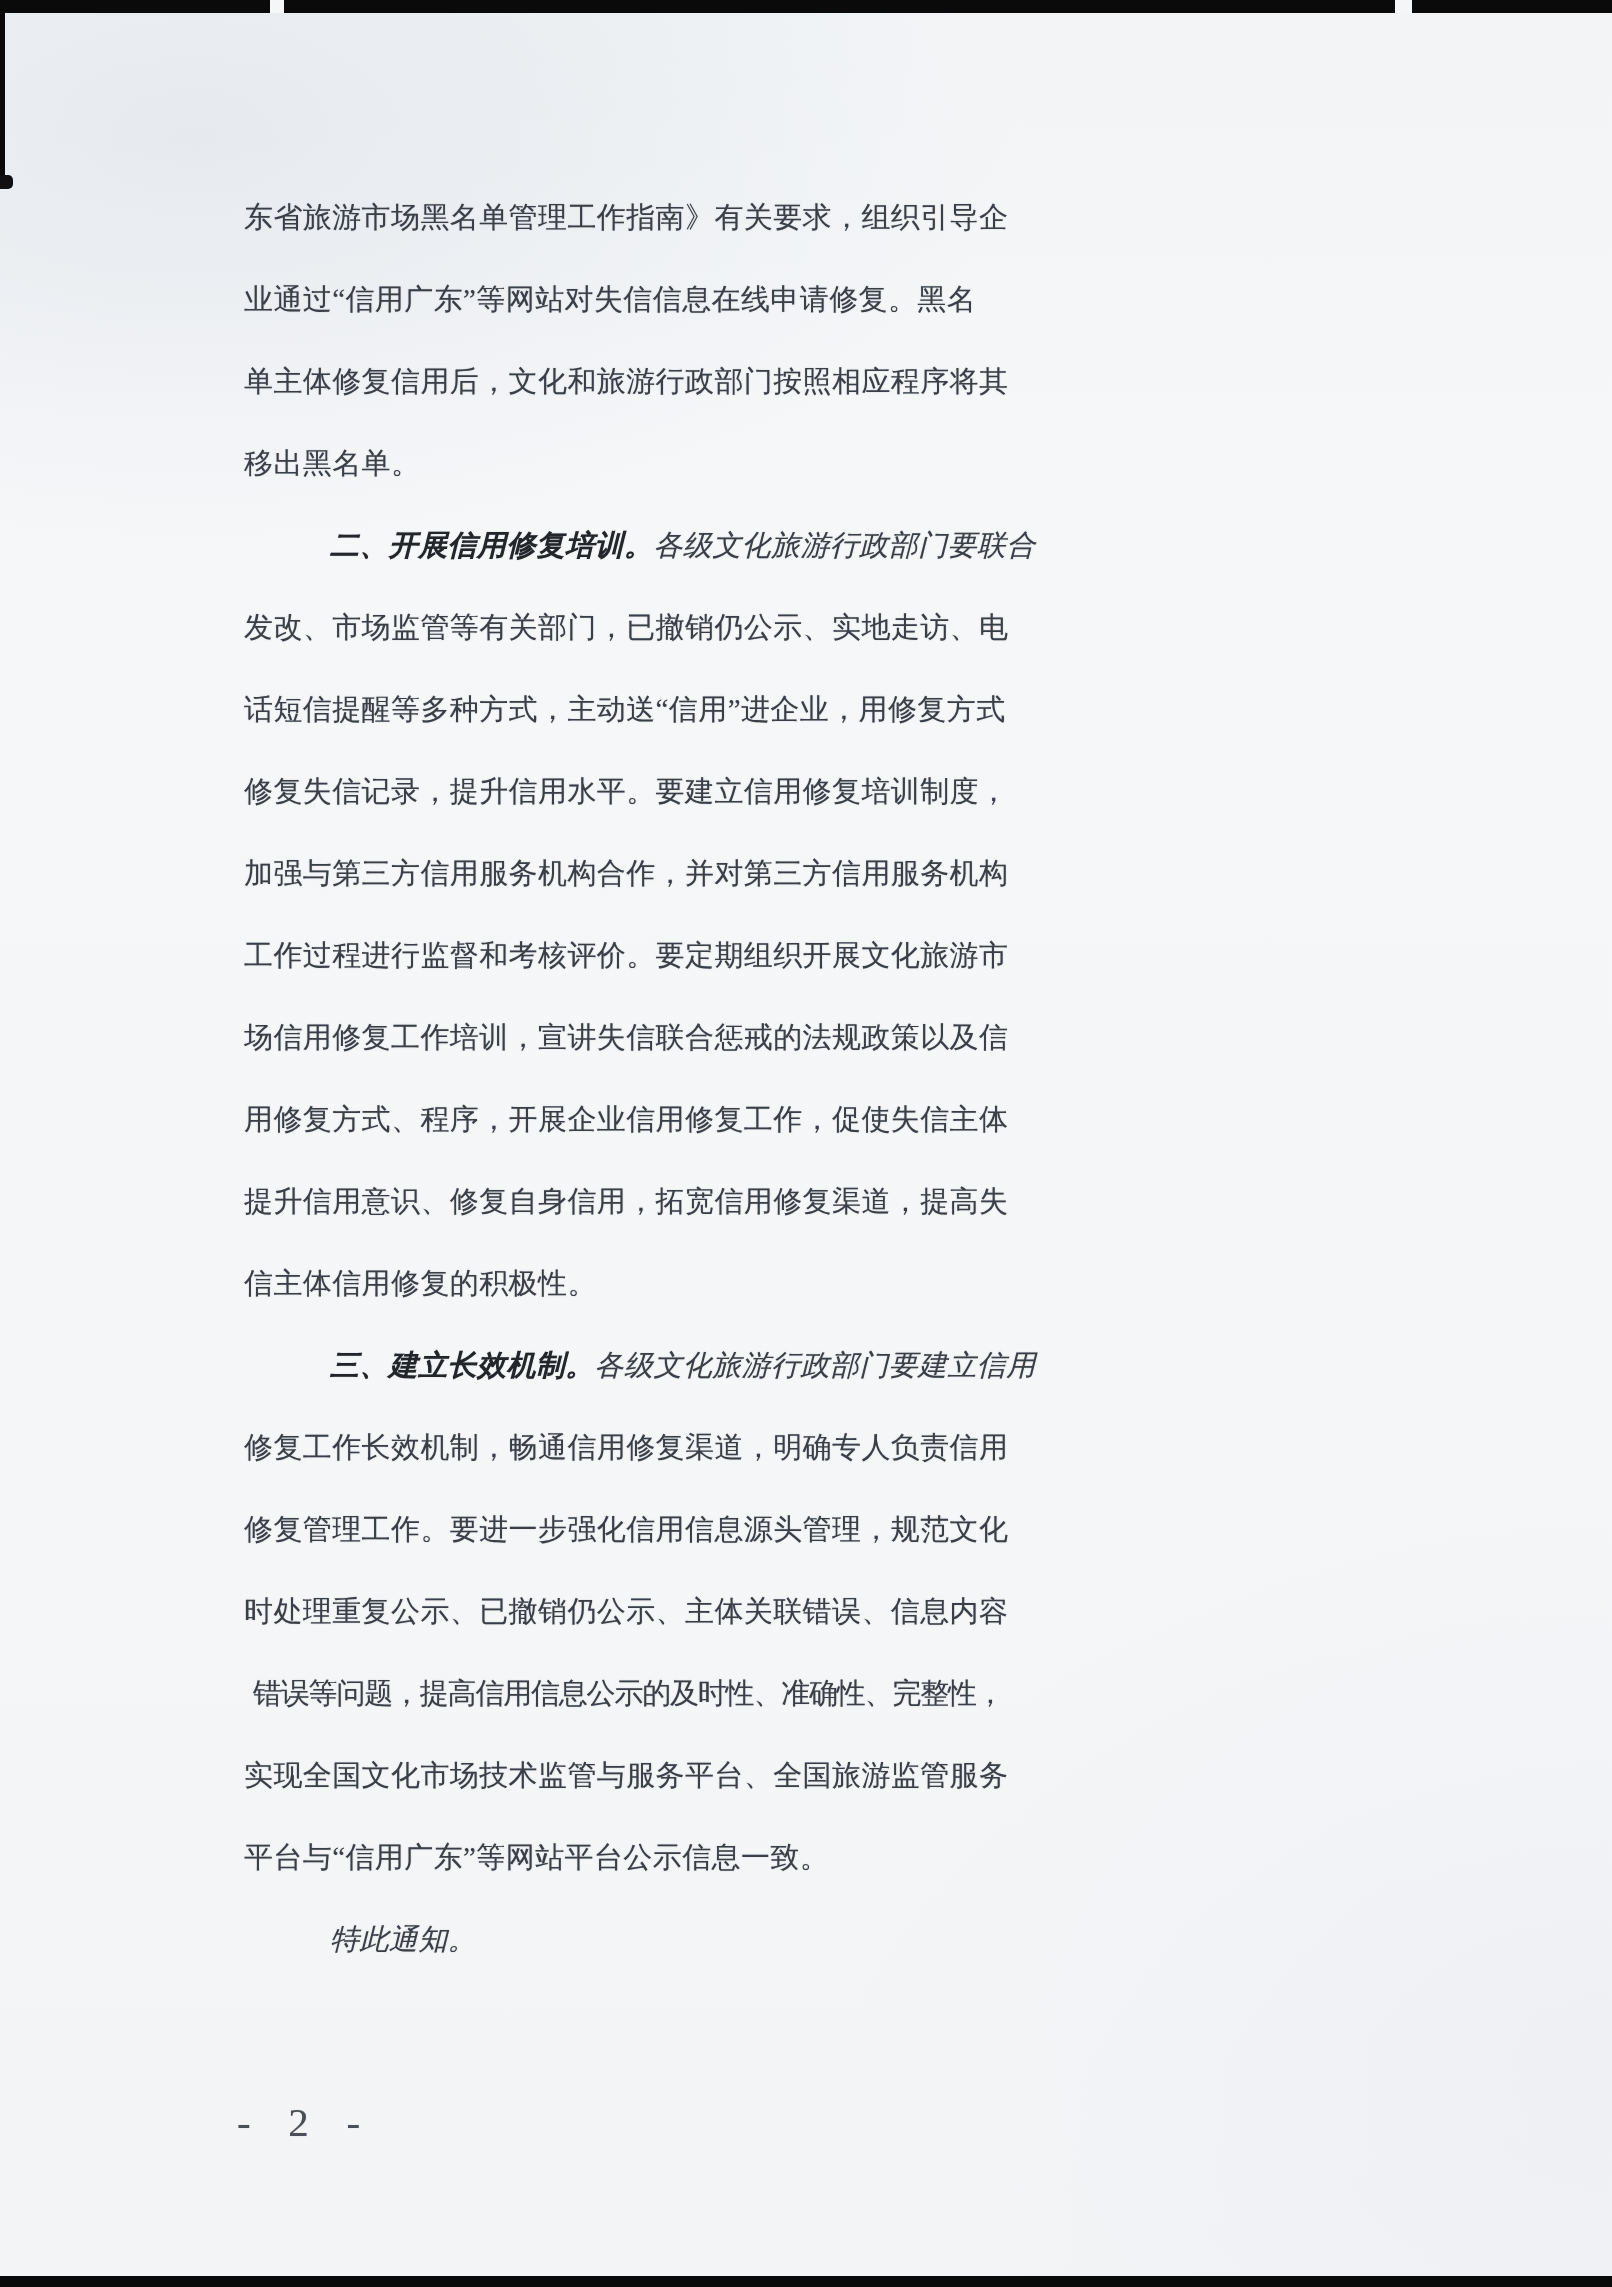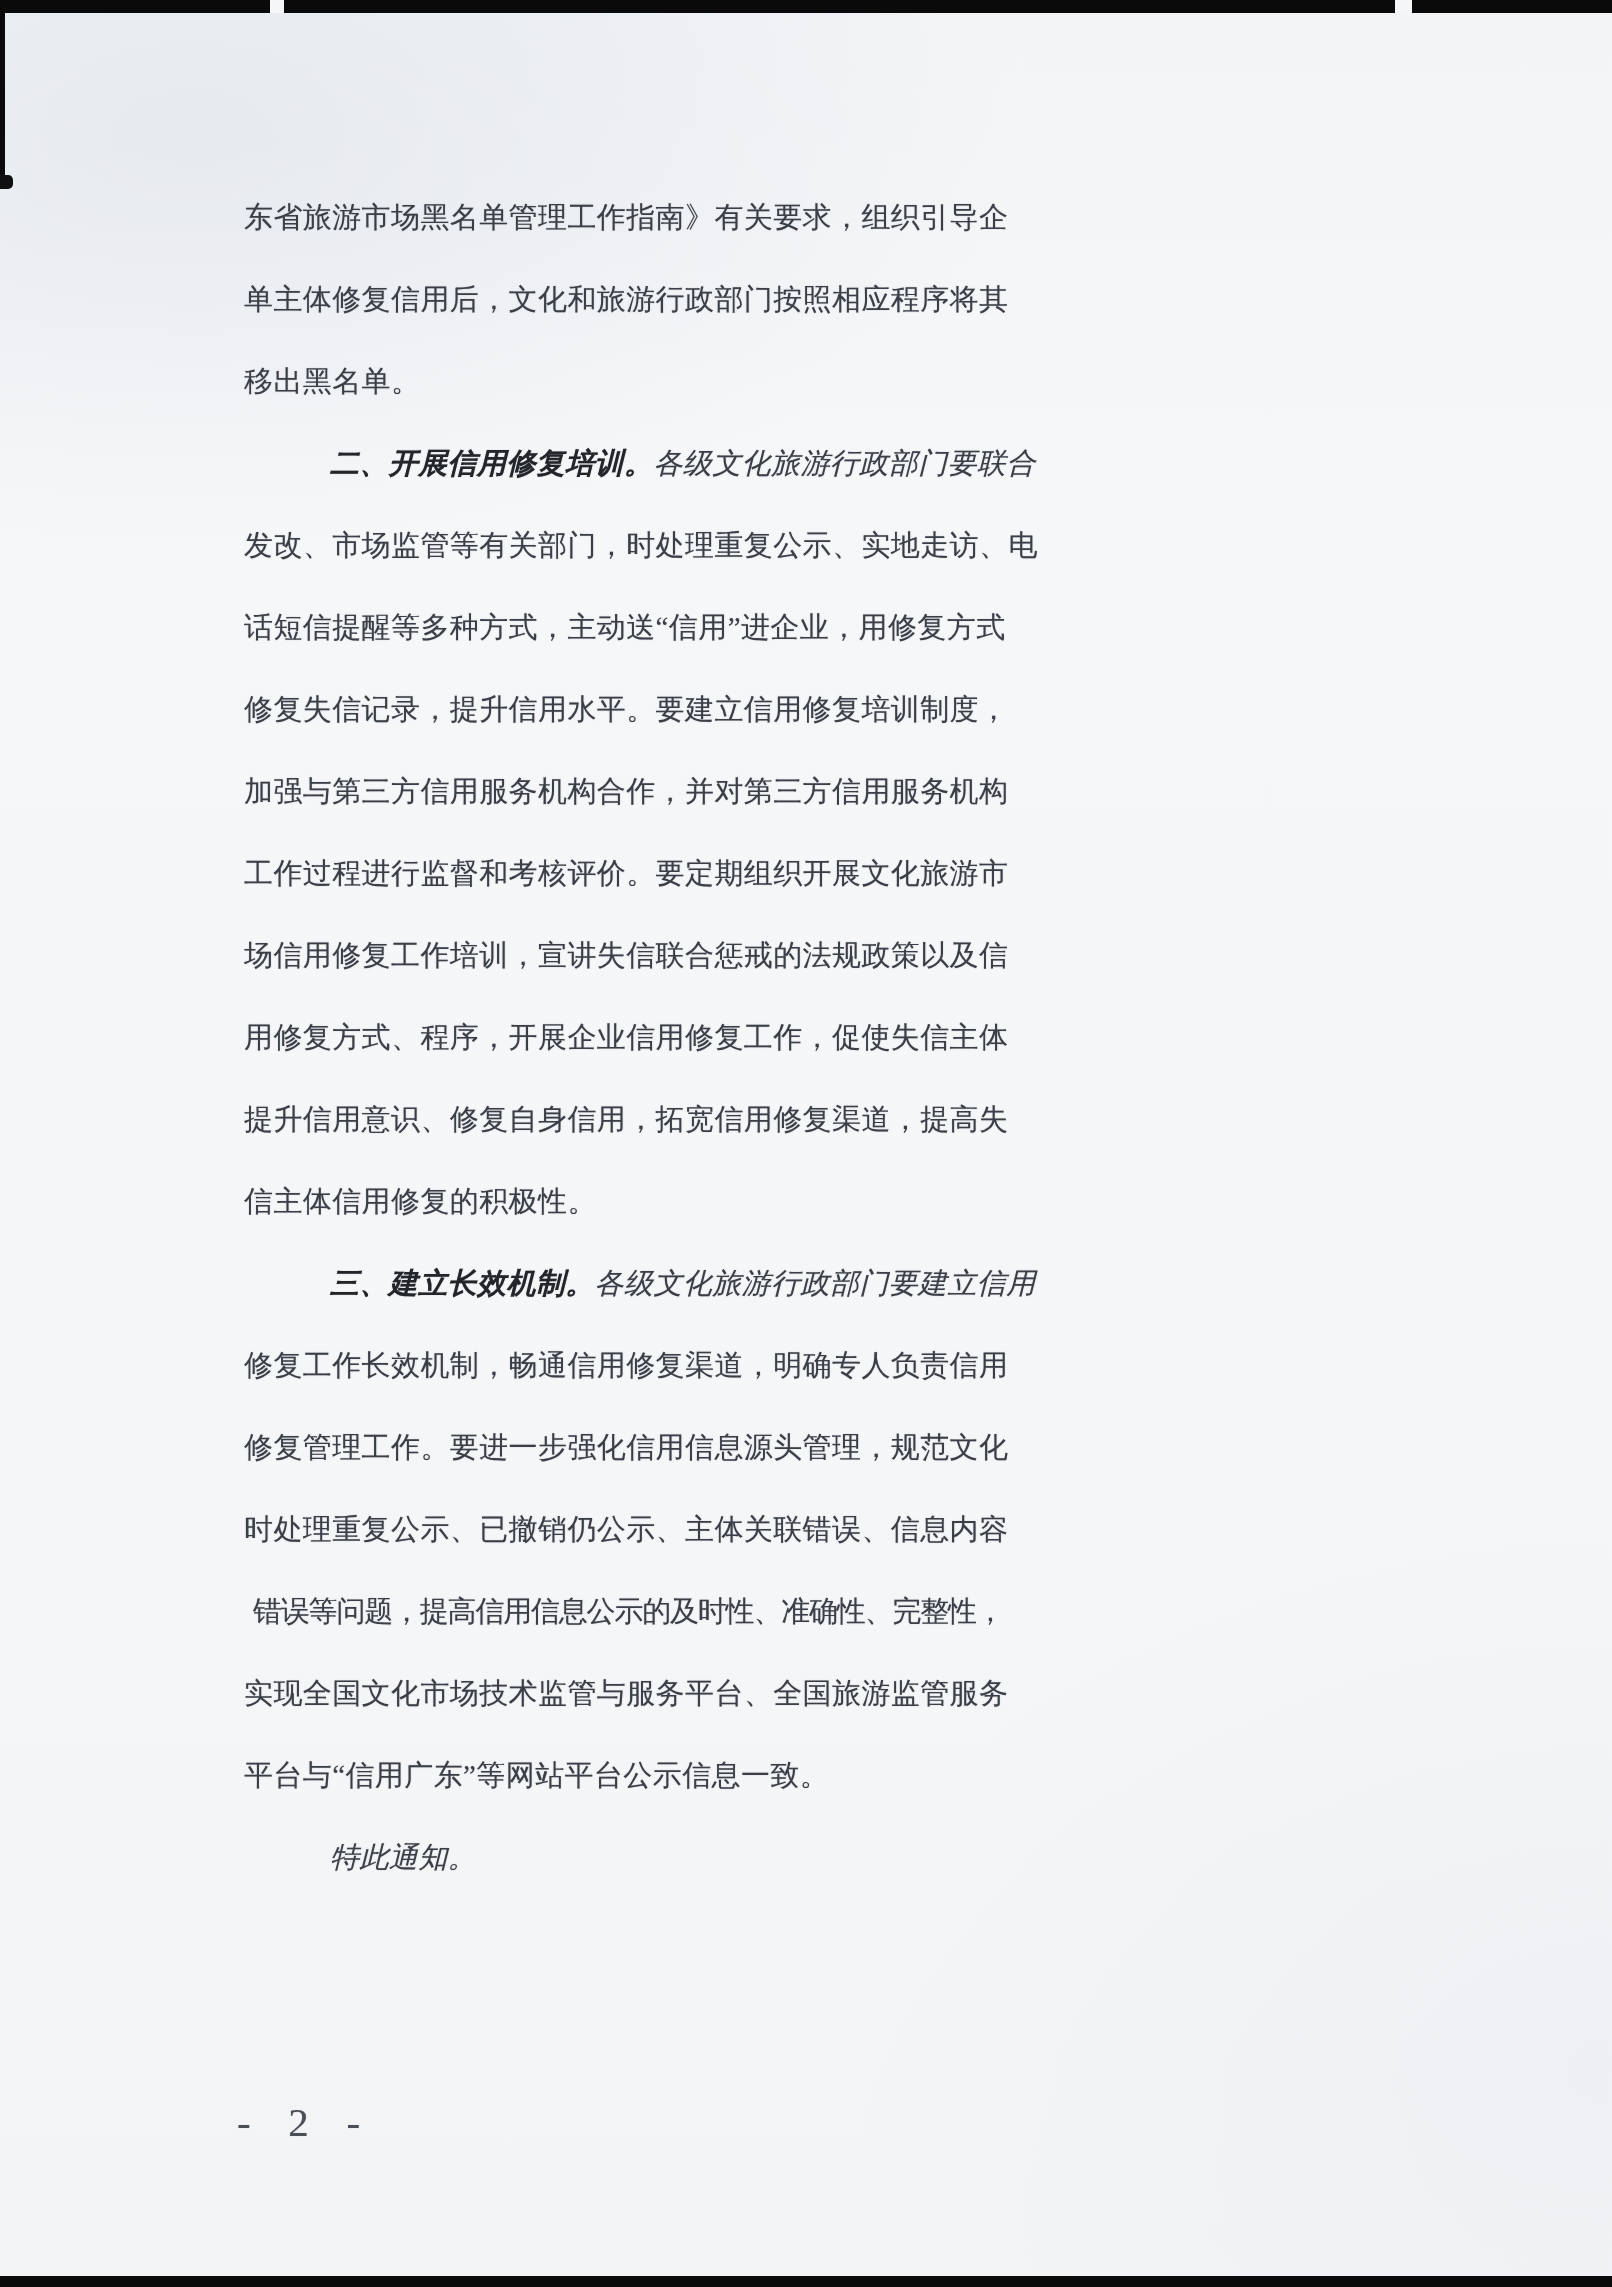--- a/index.html
+++ b/index.html
@@ -57,26 +57,27 @@
 
   <div class="edge edge-top"></div>
   <div class="notch notch-1"></div>
   <div class="notch notch-2"></div>
   <div class="edge edge-left"></div>
   <div class="edge edge-blob"></div>
   <div class="edge edge-bottom"></div>
 
   <div class="textblock">
     <div class="ln">东省旅游市场黑名单管理工作指南》有关要求，组织引导企</div>
+    <div class="ln">业通过“信用广东”等网站对失信信息在线申请修复。黑名</div>
     <div class="ln">单主体修复信用后，文化和旅游行政部门按照相应程序将其</div>
     <div class="ln">移出黑名单。</div>
 
     <div class="ln indent"><span class="bh">二、开展信用修复培训。</span><span>各级文化旅游行政部门要联合</span></div>
 
-    <div class="ln">发改、市场监管等有关部门，时处理重复公示、实地走访、电</div>
+    <div class="ln">发改、市场监管等有关部门，已撤销仍公示、实地走访、电</div>
     <div class="ln">话短信提醒等多种方式，主动送“信用”进企业，用修复方式</div>
     <div class="ln">修复失信记录，提升信用水平。要建立信用修复培训制度，</div>
     <div class="ln">加强与第三方信用服务机构合作，并对第三方信用服务机构</div>
     <div class="ln">工作过程进行监督和考核评价。要定期组织开展文化旅游市</div>
     <div class="ln">场信用修复工作培训，宣讲失信联合惩戒的法规政策以及信</div>
     <div class="ln">用修复方式、程序，开展企业信用修复工作，促使失信主体</div>
     <div class="ln">提升信用意识、修复自身信用，拓宽信用修复渠道，提高失</div>
     <div class="ln">信主体信用修复的积极性。</div>
 
     <div class="ln indent"><span class="bh">三、建立长效机制。</span><span>各级文化旅游行政部门要建立信用</span></div>

